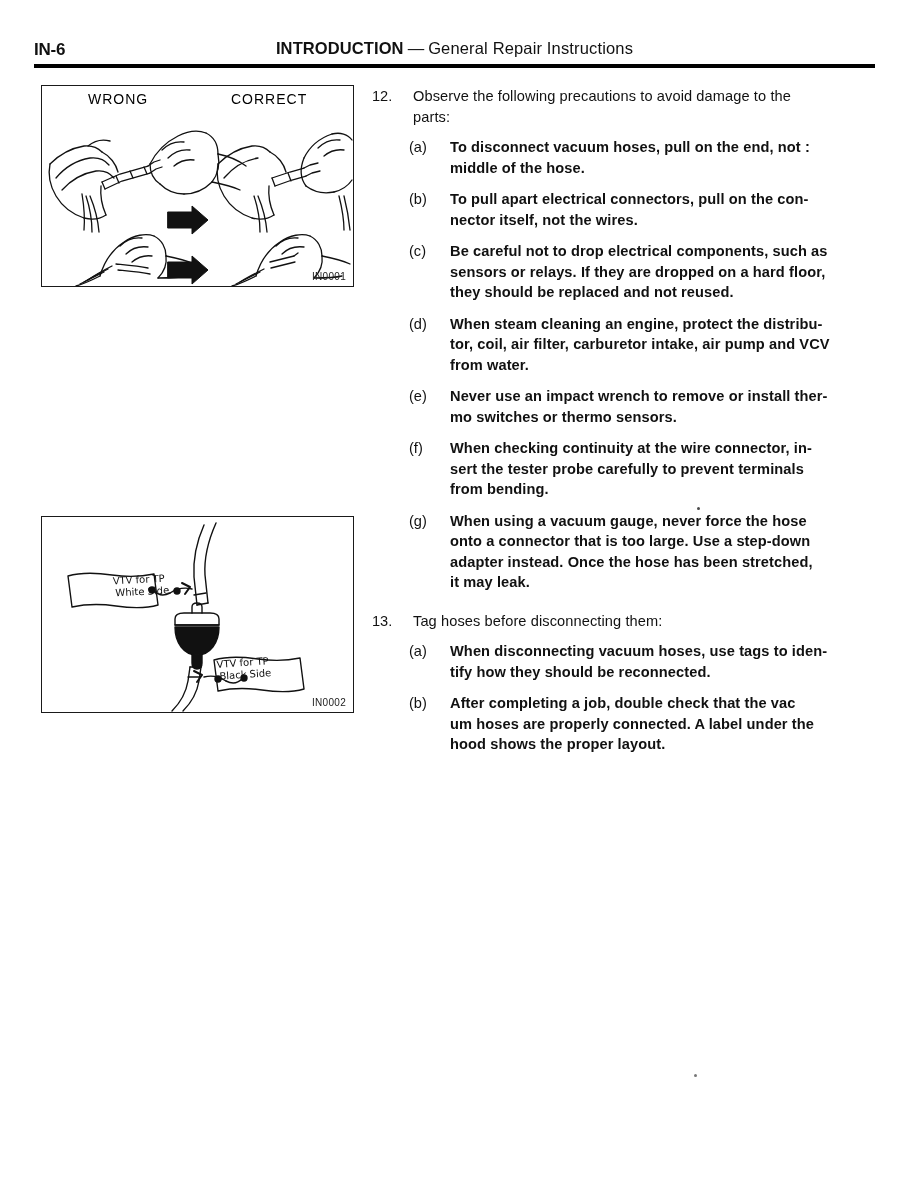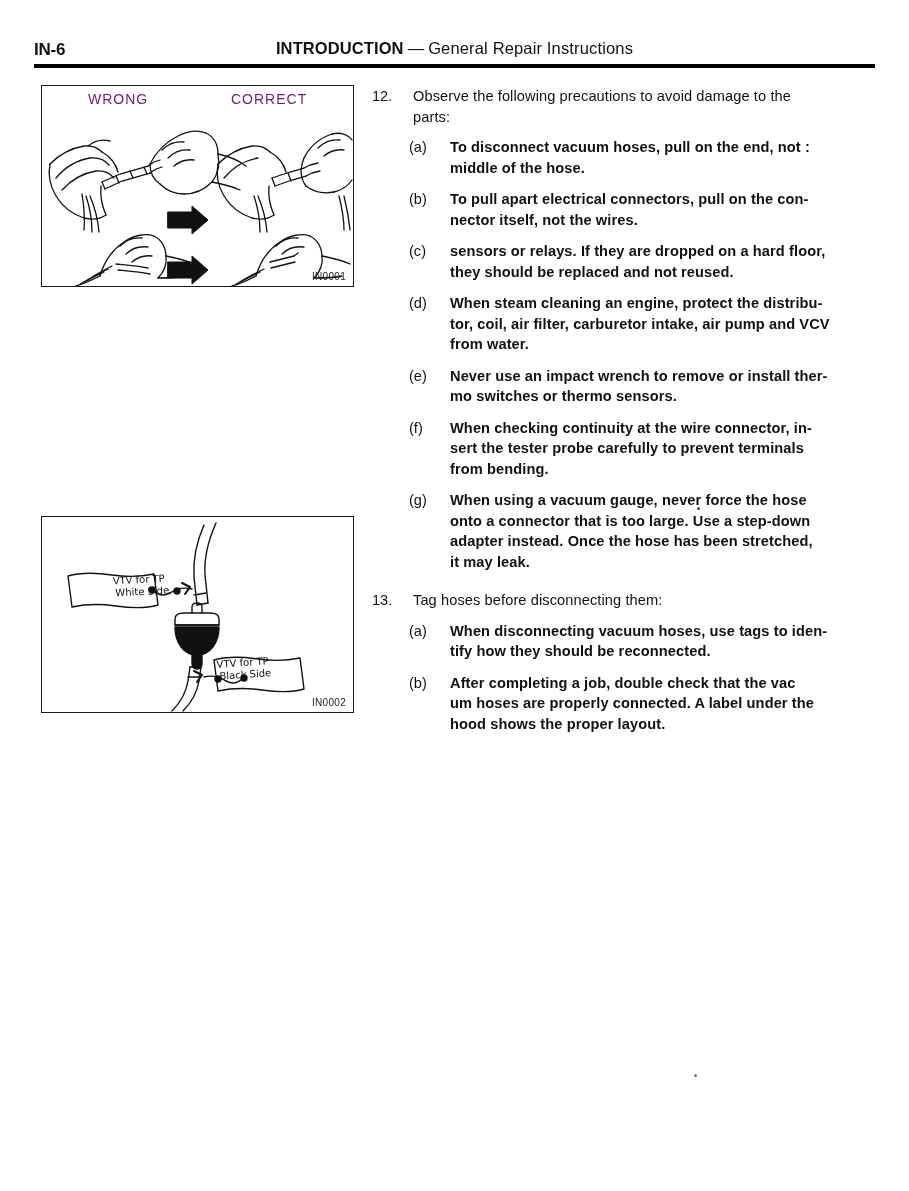--- a/index.html
+++ b/index.html
@@ -92,21 +92,21 @@
     right: 7px;
     bottom: 4px;
     font-size: 10px;
     letter-spacing: 0.3px;
     color: #222;
   }
   .fig-label {
     position: absolute;
     font-size: 14px;
     letter-spacing: 1px;
-    color: #701a75;
+    color: #000000;
   }
   #label-wrong { left: 46px; top: 5px; }
   #label-correct { left: 189px; top: 5px; }
 
   .fig-svg {
     position: absolute;
     left: 0;
     top: 0;
   }
 
@@ -396,20 +396,21 @@
           <div class="marker">(b)</div>
           <div class="sub-body">
             <span class="ln">To pull apart electrical connectors, pull on the con-</span>
             <span class="ln">nector itself, not the wires.</span>
           </div>
         </div>
 
         <div class="sub-item">
           <div class="marker">(c)</div>
           <div class="sub-body">
+            <span class="ln">Be careful not to drop electrical components, such as</span>
             <span class="ln">sensors or relays. If they are dropped on a hard floor,</span>
             <span class="ln">they should be replaced and not reused.</span>
           </div>
         </div>
 
         <div class="sub-item">
           <div class="marker">(d)</div>
           <div class="sub-body">
             <span class="ln">When steam cleaning an engine, protect the distribu-</span>
             <span class="ln">tor, coil, air filter, carburetor intake, air pump and VCV</span>

